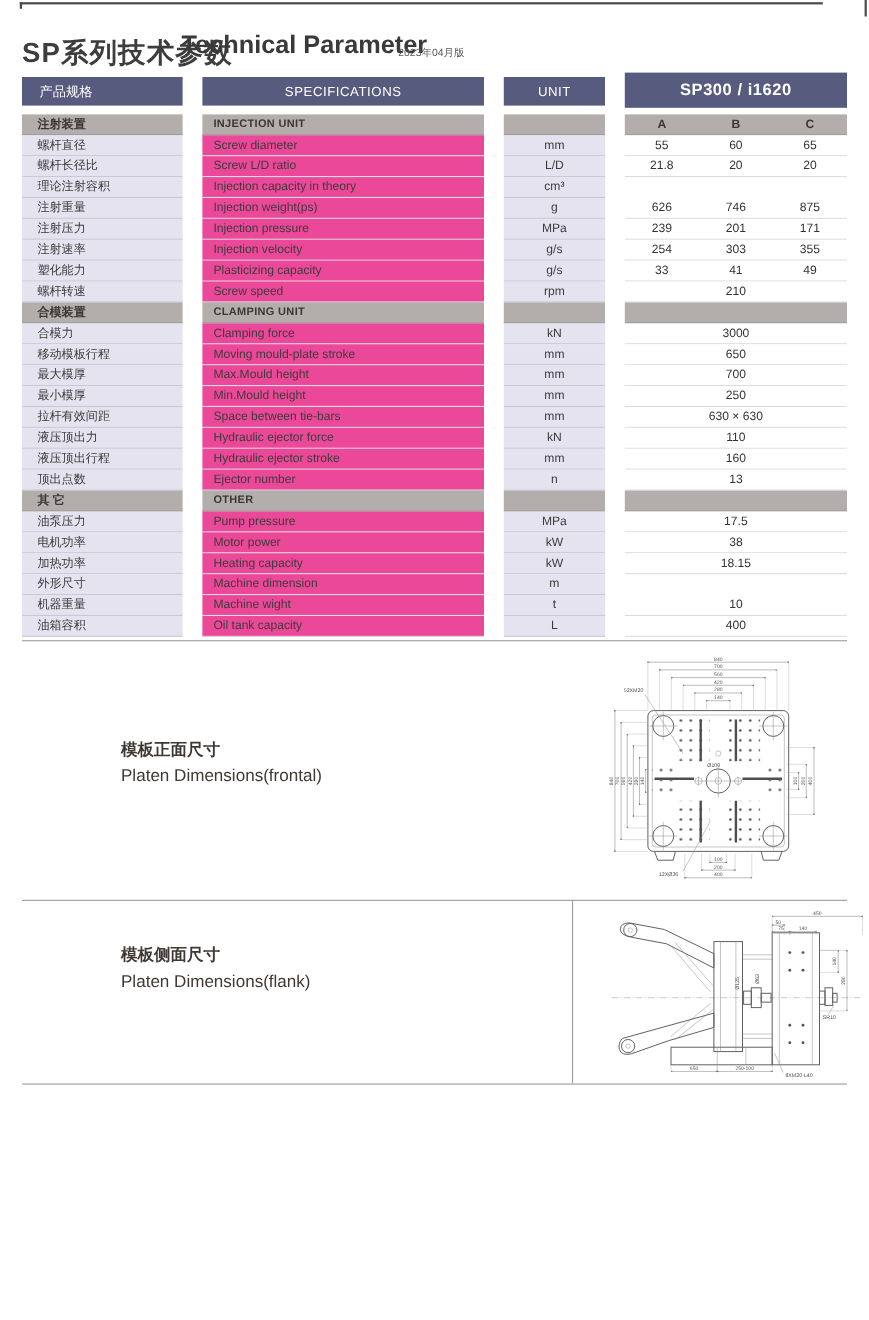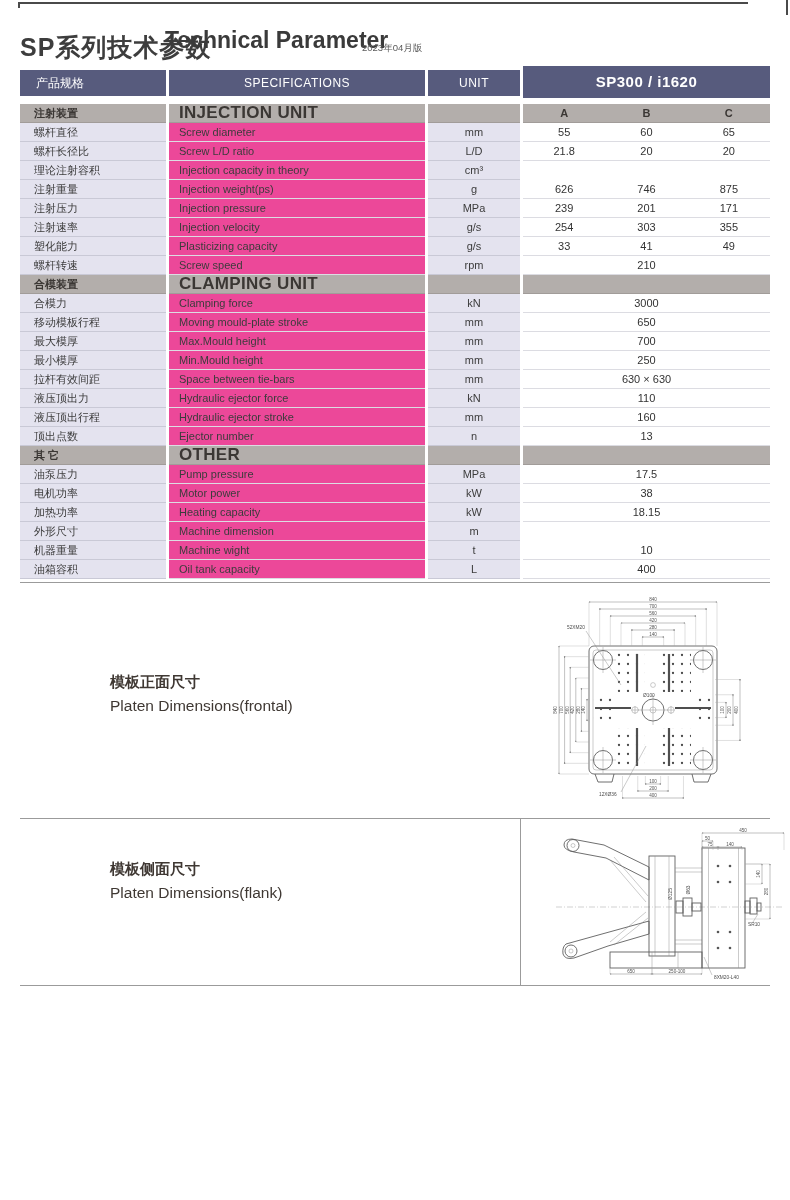--- a/index.html
+++ b/index.html
@@ -10,38 +10,38 @@
   .frame-v-left{position:absolute;left:18px;top:2px;width:2px;height:6px;background:#4a4a4a;}
   .frame-v-right{position:absolute;left:786px;top:0;width:2px;height:15px;background:#4a4a4a;}
 
   
   .title-cn{position:absolute;left:20px;top:31px;font-size:25px;font-weight:bold;color:#3d3d3d;letter-spacing:1px;}
   .title-en{position:absolute;left:165px;top:27px;font-size:23px;font-weight:bold;color:#3a3a3a;}
   .title-ed{position:absolute;left:362px;top:42px;font-size:9.5px;color:#5a5a5a;}
 
   
   .spec-table{position:absolute;left:20px;top:66px;width:750px;}
-  .trow{display:grid;grid-template-columns:146px 256px 92px 1fr;column-gap:3px;height:19px;}
+  .trow{display:grid;grid-template-columns:146px 256px 92px 1fr;column-gap:18px;height:19px;}
   .thead{height:30px;margin-bottom:8px;}
   .thead .cell{background:#575b7d;color:#fff;border:none;height:26px;line-height:26px;margin-top:4px;}
   .thead .hd-product{padding-left:16px;font-size:12px;}
   .thead .hd-spec{text-align:center;font-size:12px;letter-spacing:.5px;}
   .thead .hd-unit{text-align:center;font-size:12px;letter-spacing:.5px;}
   .thead .hd-model{margin-top:0;height:32px;line-height:32px;text-align:center;font-size:15px;font-weight:bold;letter-spacing:.5px;}
   .cell{font-size:11px;line-height:18px;height:100%;box-sizing:border-box;overflow:hidden;white-space:nowrap;}
   .c-label{background:#e4e3ef;padding-left:14px;border-bottom:1px solid #c9c9d6;color:#3c3c3c;}
   .c-spec{background:#ec4899;padding-left:10px;border-bottom:1px solid #dcdce2;color:#3c3c3c;}
   .c-unit{background:#e4e3ef;text-align:center;border-bottom:1px solid #c9c9d6;color:#3c3c3c;}
   .c-vals{background:#ffffff;border-bottom:1px solid #dcdce2;}
   .c-vals.v3{display:grid;grid-template-columns:1fr 1fr 1fr;}
   .c-vals.vspan{display:flex;justify-content:center;}
   .vcell{text-align:center;font-size:11px;line-height:18px;color:#333;}
   .sec-row .cell{background:#b3aeab;border-bottom:1px solid #a19c99;color:#3b3734;font-weight:bold;}
   .sec-row .c-label{font-size:11px;}
-  .sec-row .c-spec{font-size:17px;letter-spacing:.3px;}
+  .sec-row .c-spec{font-size:10px;letter-spacing:.3px;}
   .vhead{font-weight:bold;color:#3b3734;}
 
   
   .rule{position:absolute;left:20px;width:750px;height:1px;background:#9b9b9b;}
   .r1{top:582px;} .r2{top:818px;} .r3{top:985px;}
   .vrule{position:absolute;left:520px;top:818px;width:1px;height:167px;background:#9b9b9b;}
 
   
   .sec-title{position:absolute;left:110px;}
   .st-frontal{top:670px;} .st-flank{top:857px;}

